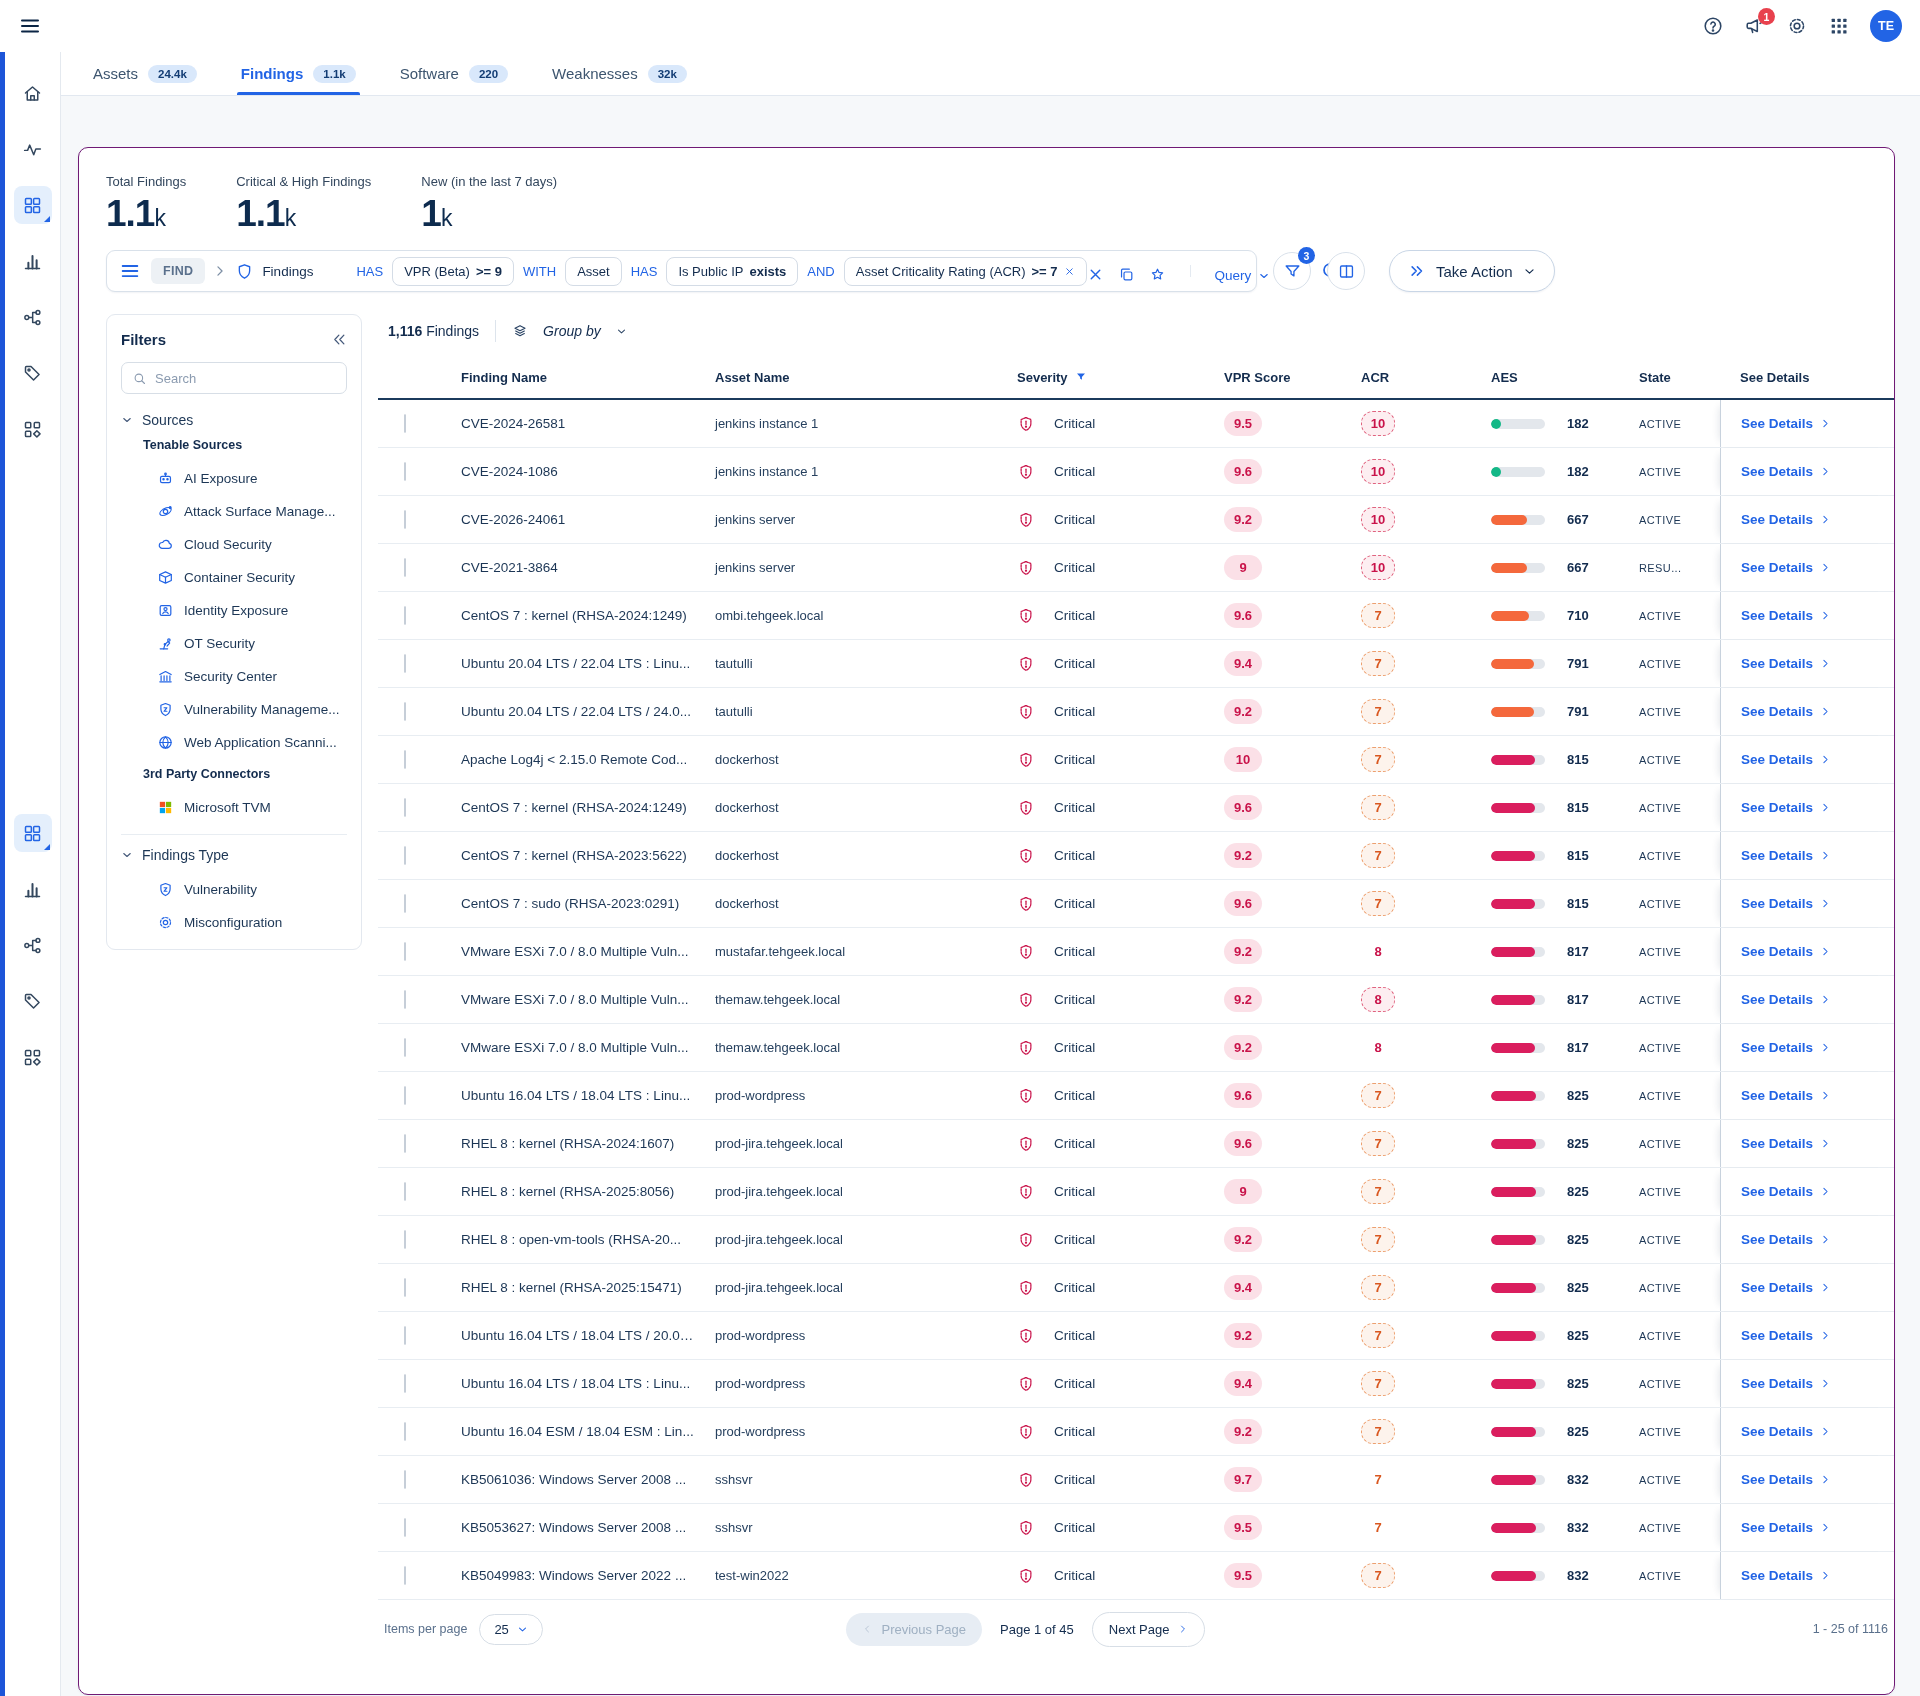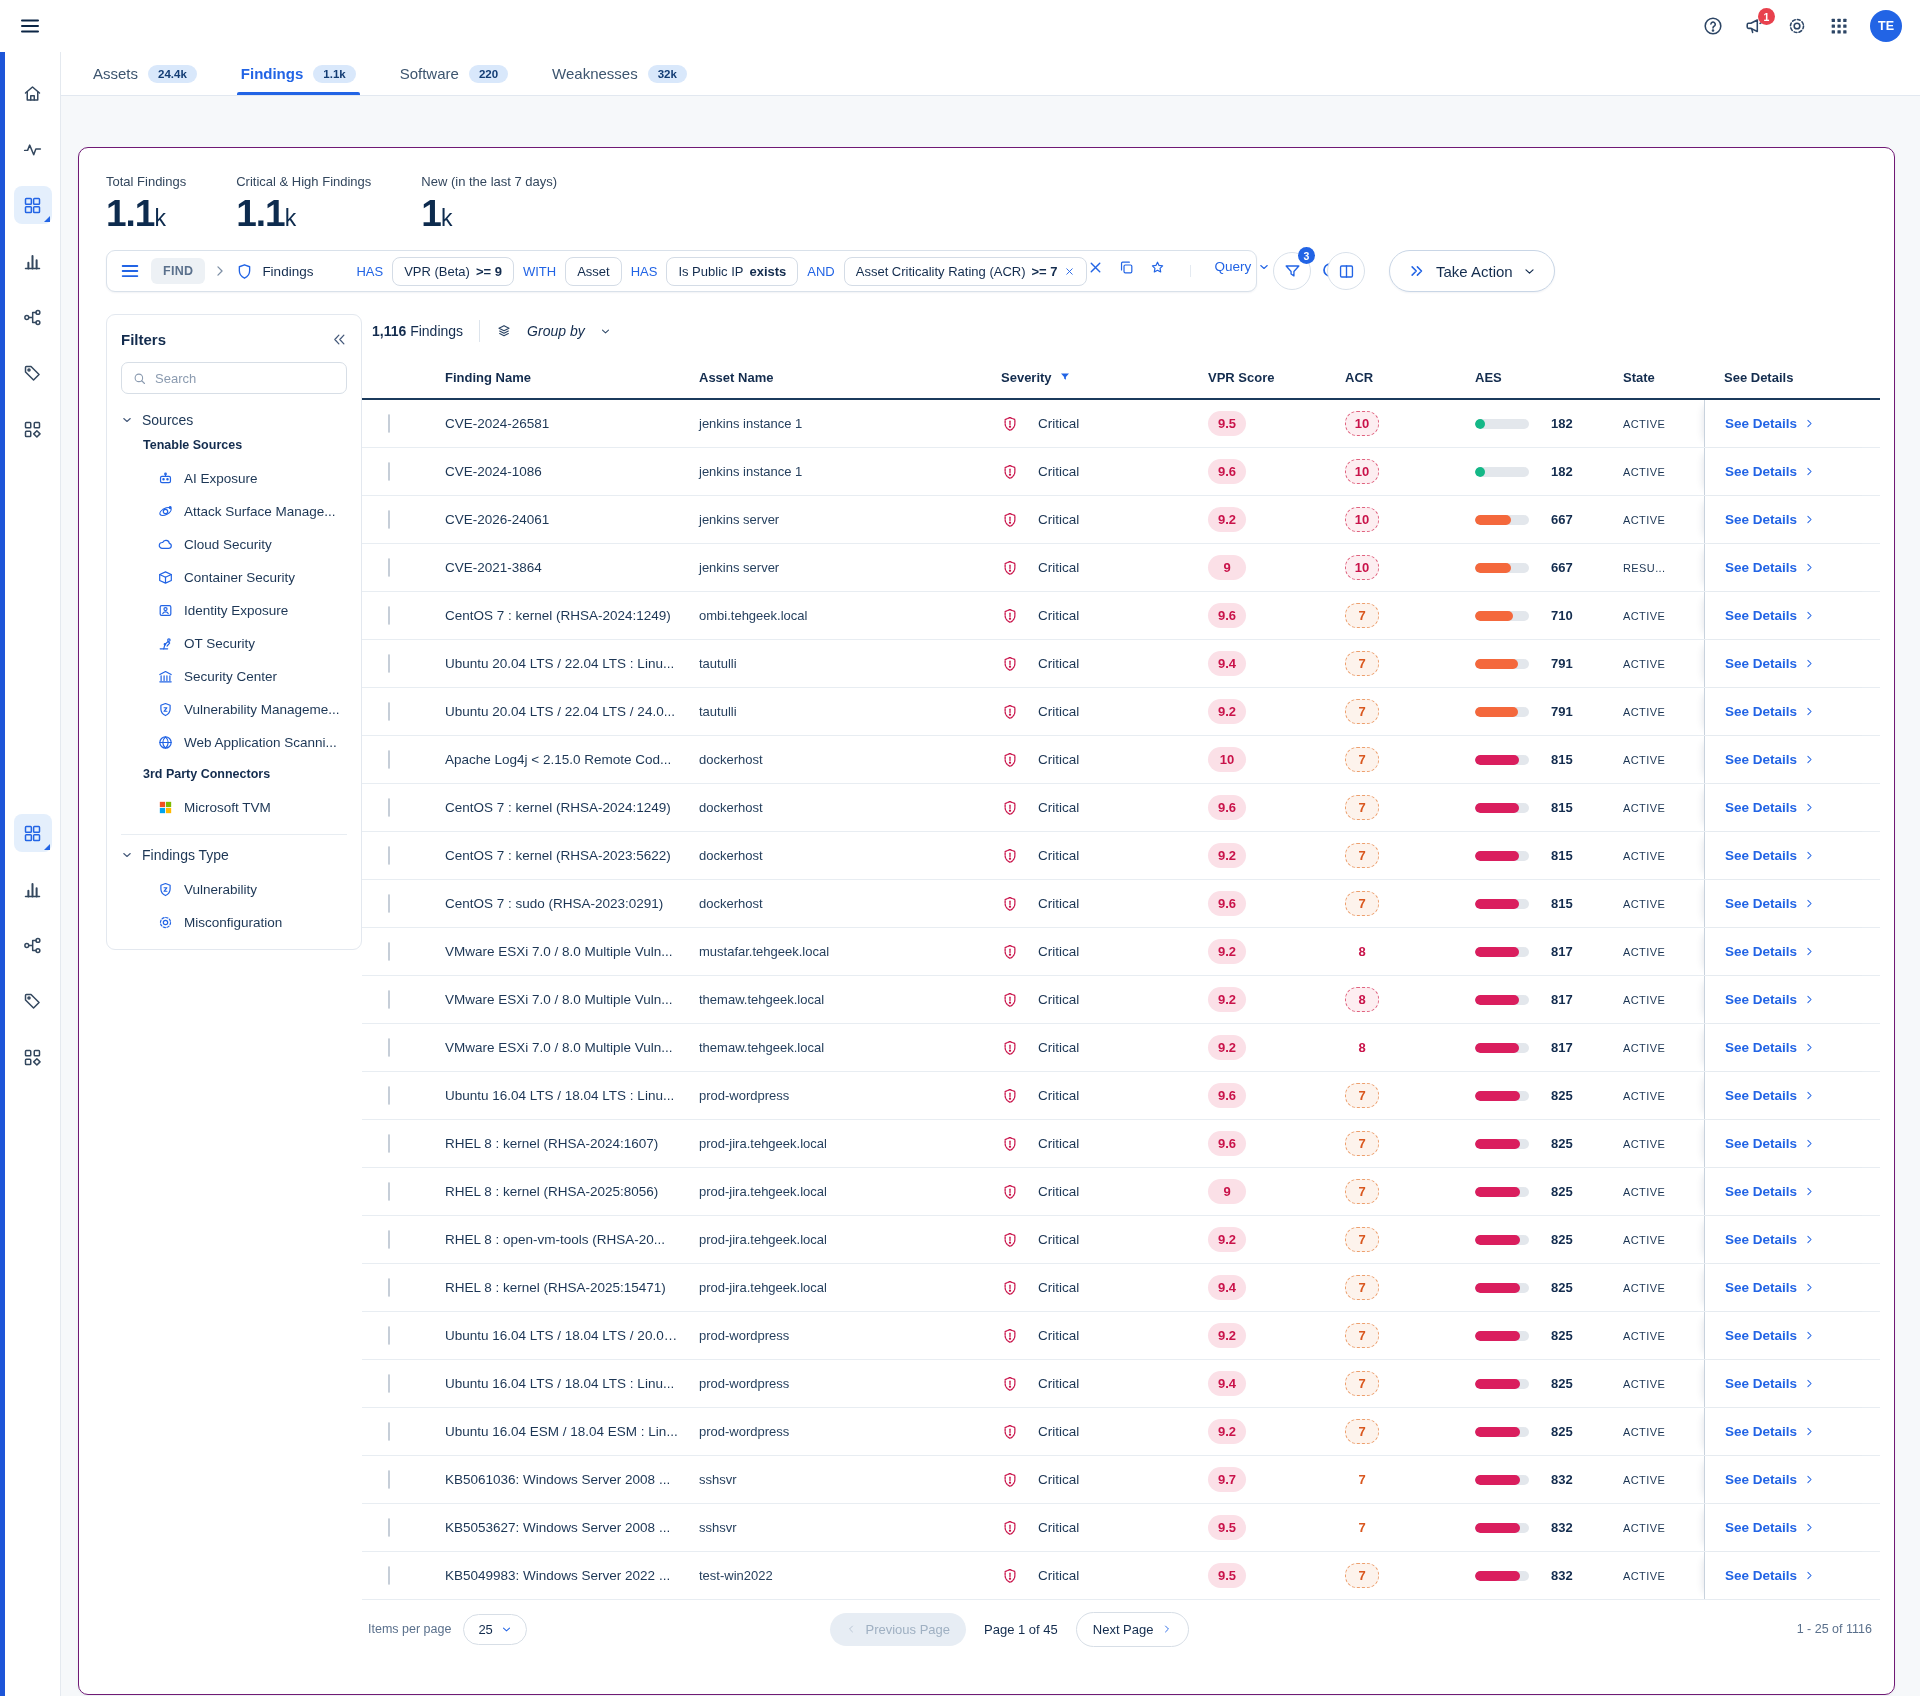--- a/index.html
+++ b/index.html
@@ -74,21 +74,21 @@
     padding:6px 12px; letter-spacing:.3px; }
   .qchev { width:14px; height:14px; color:#7d8fa5; margin:0 8px; }
   .qshield { width:19px; height:19px; color:#2264e5; margin-right:8px; }
   .qentity { font-size:13.5px; color:#132c4e; margin-right:14px; }
   .qdiv { width:1px; align-self:stretch; background:#e4eaf1; margin:6px 10px; }
   .qkeyword { color:#2264e5; font-size:13px; margin:0 9px; flex:none; }
   .qchip { border:1px solid #d4dce6; border-radius:8px; padding:6px 11px; font-size:13px; color:#132c4e;
     background:#fff; display:flex; align-items:center; gap:6px; flex:none; white-space:nowrap; }
   .qchip b { font-weight:bold; }
   .qchip .x { color:#2264e5; font-size:13px; cursor:pointer; width:11px; height:11px; }
-  .qright { margin-left:auto; display:flex; align-items:flex-start; gap:14px; }
+  .qright { margin-left:auto; display:flex; align-items:flex-end; gap:14px; }
   .qicon { width:17px; height:17px; color:#2264e5; cursor:pointer; }
   .qquery { display:flex; align-items:center; gap:7px; color:#2264e5; font-size:13.5px; cursor:pointer; }
   .qquery .icon { width:12px; height:12px; }
   .qsearch { width:24px; height:24px; color:#2264e5; cursor:pointer; }
   .round-btn { width:38px; height:38px; border-radius:50%; border:1px solid #d9e1ea; background:#fff;
     display:flex; align-items:center; justify-content:center; color:#2264e5; cursor:pointer; position:relative; flex:none; }
   .round-btn .icon { width:19px; height:19px; }
   .round-btn .badge { position:absolute; top:-6px; right:-5px; min-width:17px; height:17px; border-radius:9px;
     background:#2264e5; color:#fff; font-size:10.5px; font-weight:bold; display:flex; align-items:center;
     justify-content:center; padding:0 4px; }
@@ -118,21 +118,21 @@
   .fsec-head { display:flex; align-items:center; gap:9px; cursor:pointer; margin-bottom:10px; }
   .fsec-head .icon { width:12px; height:12px; color:#44597a; }
   .fsec-label { font-size:14px; color:#1c3655; }
   .fgroup-heading { font-size:12.5px; font-weight:bold; color:#132c4e; margin:8px 0 10px 22px; }
   .fitem { display:flex; align-items:center; gap:10px; padding:8px 0 8px 36px; cursor:pointer; border-radius:6px; }
   .fitem .icon { width:17px; height:17px; color:#2264e5; }
   .fitem-label { font-size:13.5px; color:#1c3655; white-space:nowrap; overflow:hidden; text-overflow:ellipsis;
     max-width:170px; }
 
   
-  .table-area { width:1518px; flex:none; }
+  .table-area { margin-left:16px; width:1518px; flex:none; }
   .groupby-row { display:flex; align-items:center; height:34px; padding-left:10px; margin-bottom:8px; }
   .count-text { font-size:14px; color:#132c4e; }
   .count-text b { font-weight:bold; }
   .gb-div { width:1px; height:22px; background:#dde4ec; margin:0 16px; }
   .groupby-btn { display:flex; align-items:center; gap:15px; cursor:pointer;font-style:italic; }
   .groupby-btn .layers { width:16px; height:16px; color:#2c4565; }
   .groupby-btn .lbl { font-size:14px; color:#132c4e; font-weight:500; }
   .groupby-btn .car { width:11px; height:11px; color:#2c4565; }
 
   .grid-row { display:grid; grid-template-columns:64px 255px 300px 215px 135px 120px 160px 93px 176px;

